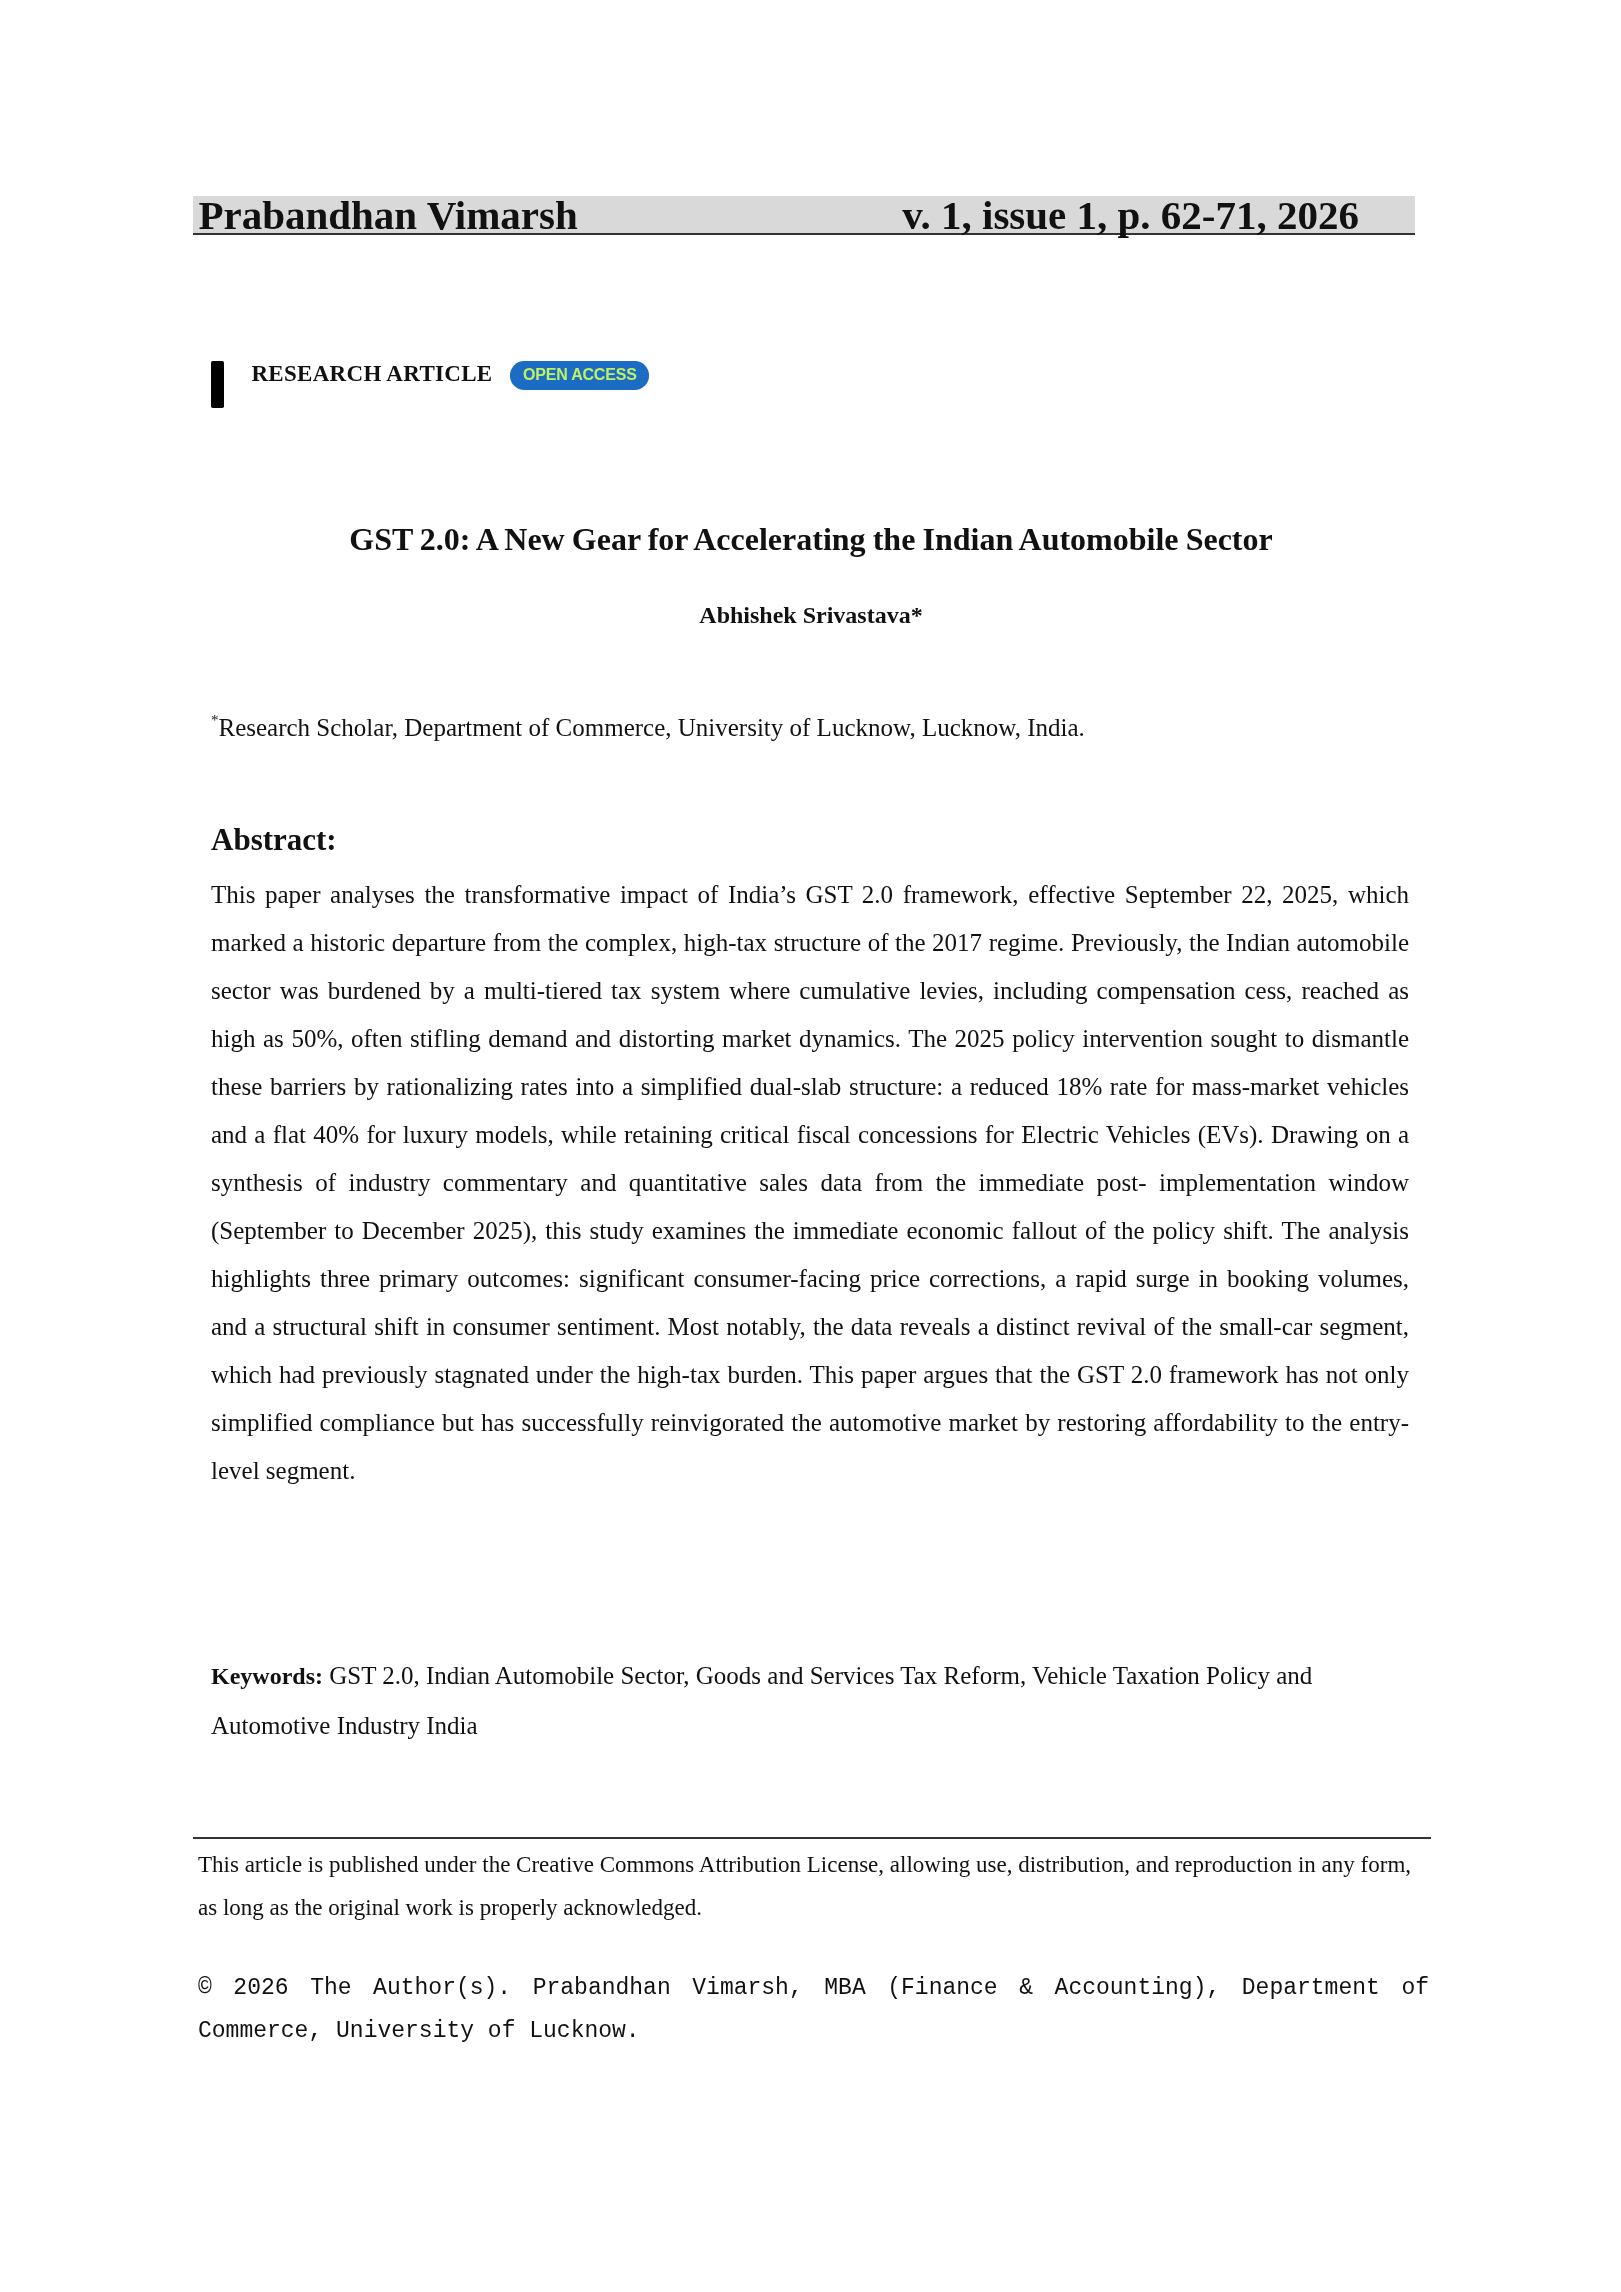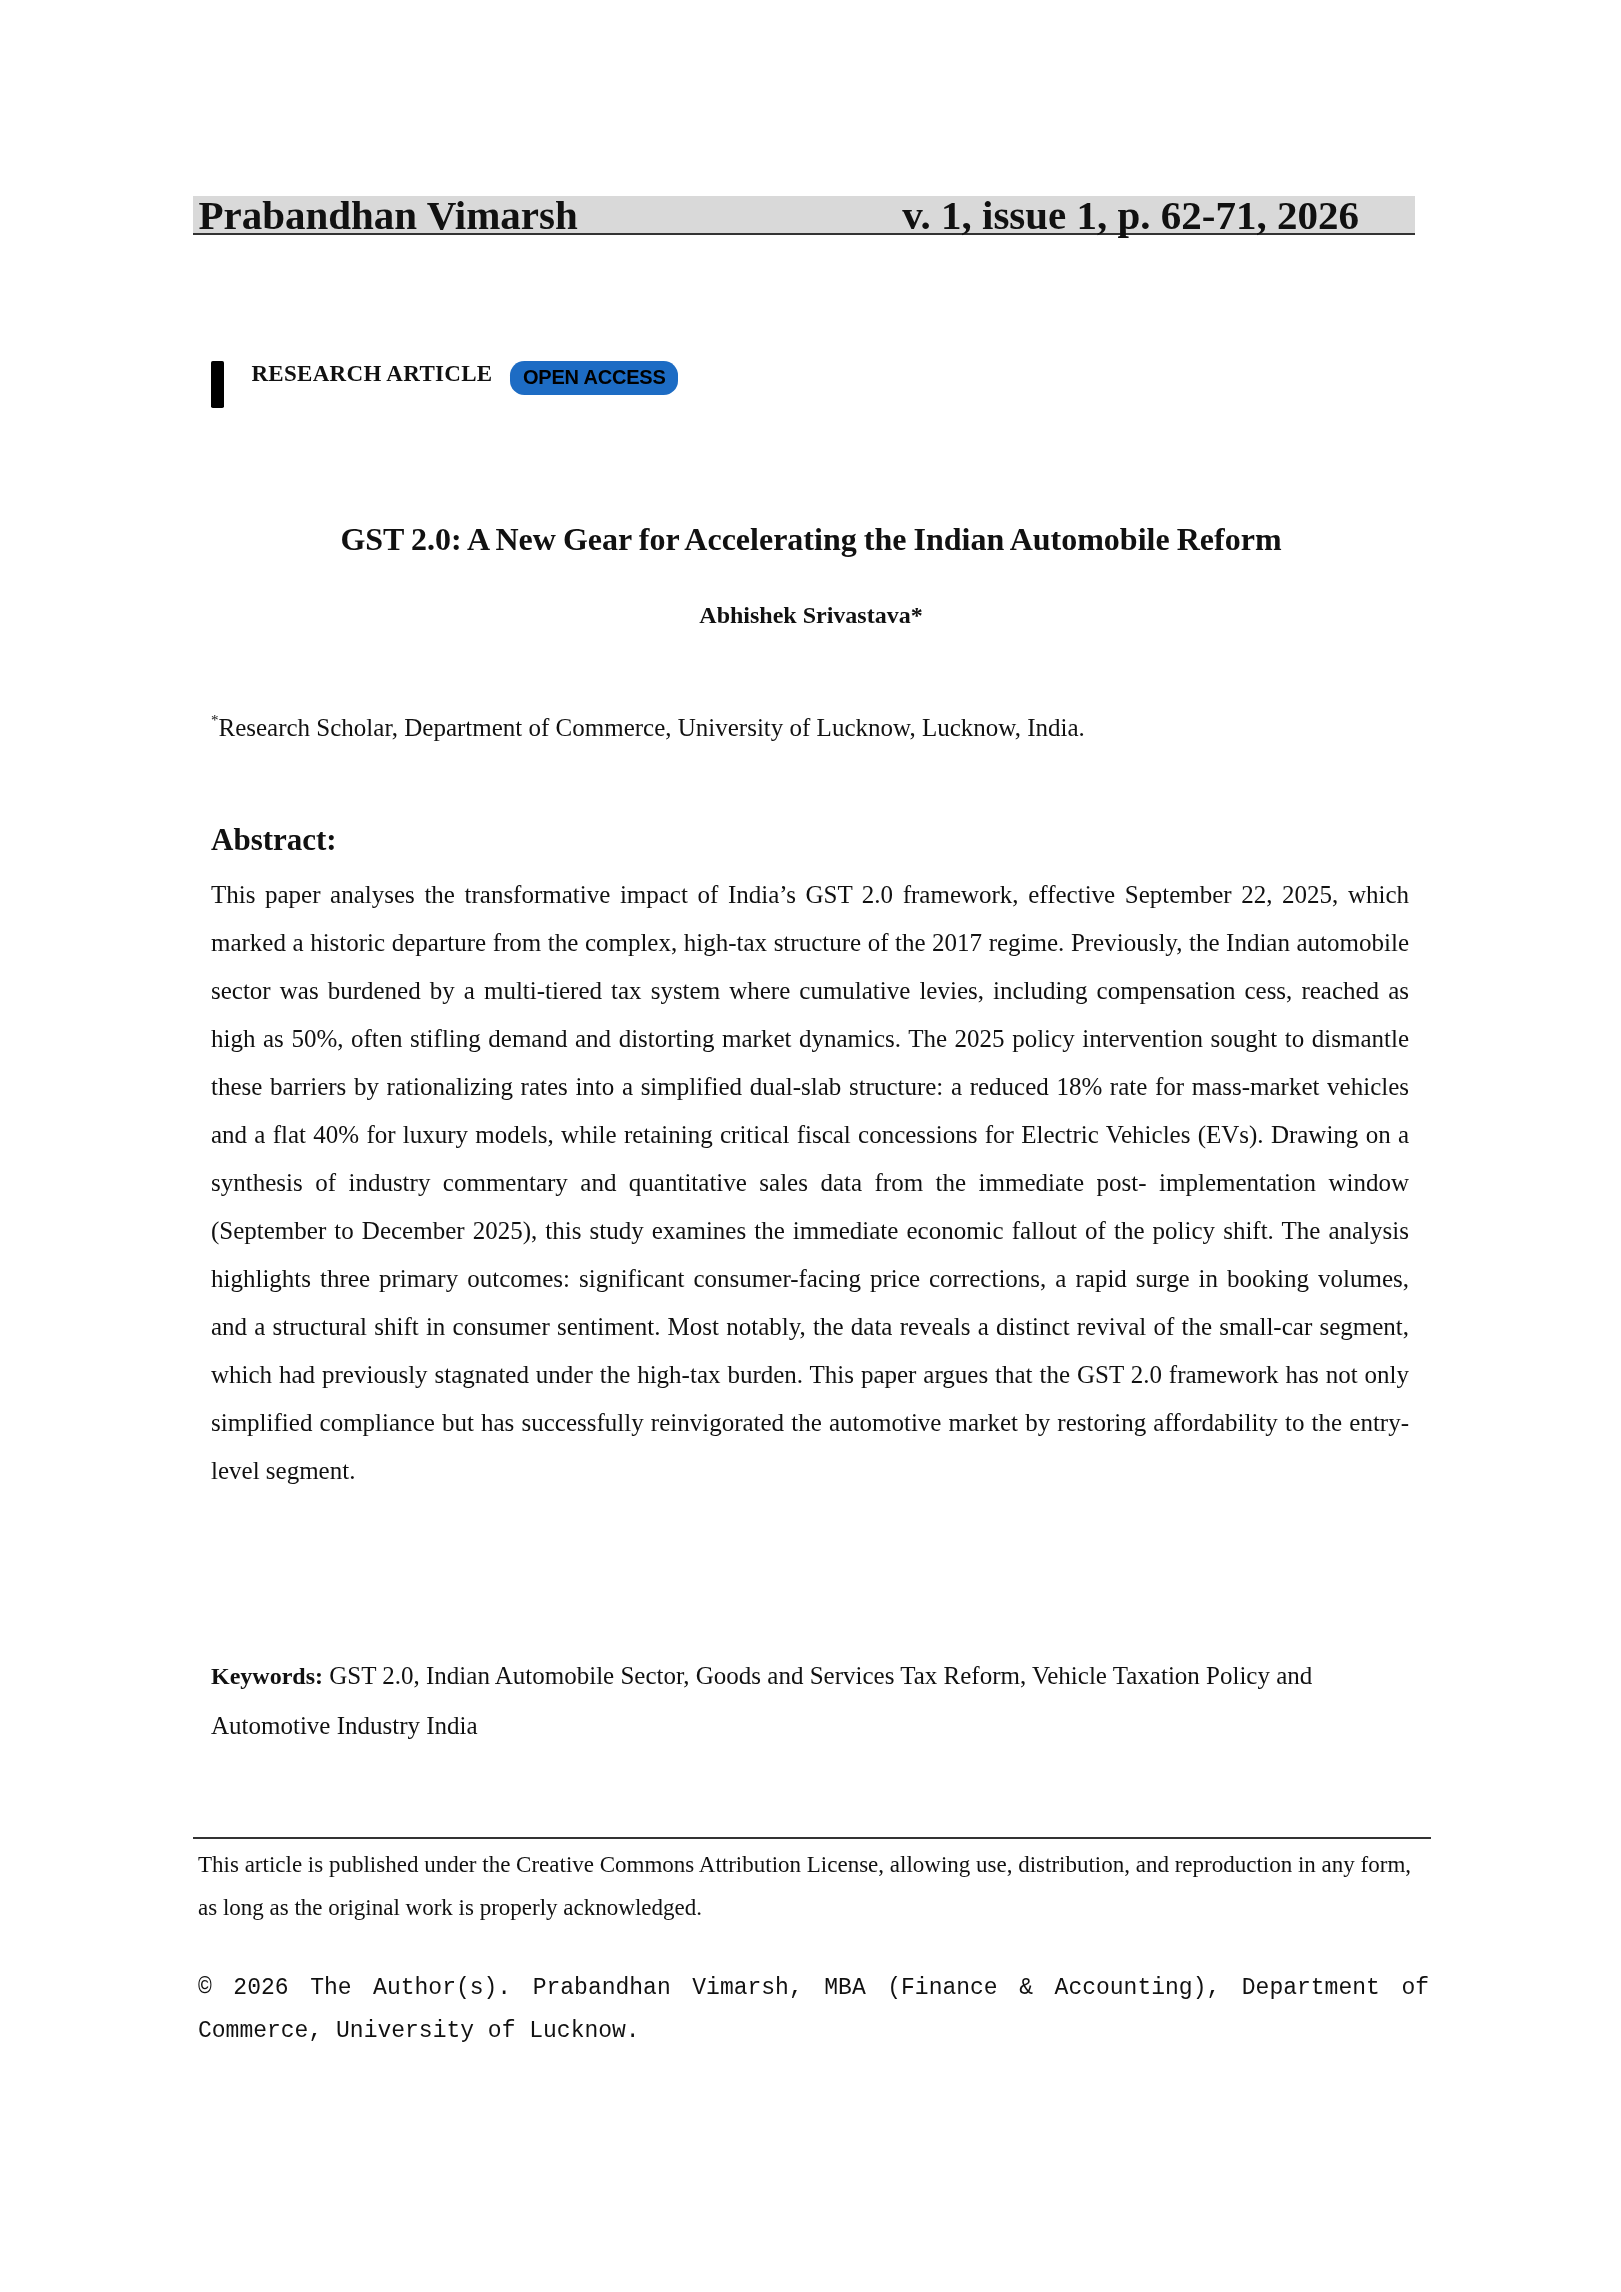--- a/index.html
+++ b/index.html
@@ -47,24 +47,24 @@
       margin-right: 27px;
     }
     .type-label {
       font-weight: bold;
       font-size: 23px;
       letter-spacing: 0.3px;
       margin-right: 18px;
     }
     .oa-badge {
       background: #1d6cc4;
-      color: #000000;
+      color: #bef264;
       font-family: "Liberation Sans", "DejaVu Sans", sans-serif;
       font-weight: bold;
-      font-size: 20px;
+      font-size: 16px;
       border-radius: 14.3px;
       padding: 5.4px 12.5px;
       letter-spacing: -0.2px;
     }
     .title {
       position: absolute;
       left: 0;
       top: 521px;
       width: 1622px;
       text-align: center;
@@ -153,21 +153,21 @@
   <span>Prabandhan Vimarsh</span>
   <span>v. 1, issue 1, p. 62-71, 2026</span>
 </header>
 
 <div class="article-type-row">
   <span class="type-bar"></span>
   <span class="type-label">RESEARCH ARTICLE</span>
   <span class="oa-badge">OPEN ACCESS</span>
 </div>
 
-<h1 class="title" style="margin:0;">GST 2.0: A New Gear for Accelerating the Indian Automobile Reform</h1>
+<h1 class="title" style="margin:0;">GST 2.0: A New Gear for Accelerating the Indian Automobile Sector</h1>
 
 <div class="author">Abhishek Srivastava*</div>
 
 <div class="affiliation"><sup>*</sup><span>Research Scholar, Department of Commerce, University of Lucknow, Lucknow, India.</span></div>
 
 <h2 class="abstract-heading" style="margin:0;">Abstract:</h2>
 
 <p class="abstract-body" style="margin:0;">This paper analyses the transformative impact of India’s GST 2.0 framework, effective September 22, 2025, which marked a historic departure from the complex, high-tax structure of the 2017 regime. Previously, the Indian automobile sector was burdened by a multi-tiered tax system where cumulative levies, including compensation cess, reached as high as 50%, often stifling demand and distorting market dynamics. The 2025 policy intervention sought to dismantle these barriers by rationalizing rates into a simplified dual-slab structure: a reduced 18% rate for mass-market vehicles and a flat 40% for luxury models, while retaining critical fiscal concessions for Electric Vehicles (EVs). Drawing on a synthesis of industry commentary and quantitative sales data from the immediate post- implementation window (September to December 2025), this study examines the immediate economic fallout of the policy shift. The analysis highlights three primary outcomes: significant consumer-facing price corrections, a rapid surge in booking volumes, and a structural shift in consumer sentiment. Most notably, the data reveals a distinct revival of the small-car segment, which had previously stagnated under the high-tax burden. This paper argues that the GST 2.0 framework has not only simplified compliance but has successfully reinvigorated the automotive market by restoring affordability to the entry-level segment.</p>
 
 <div class="keywords"><span class="kw-label">Keywords:</span> <span>GST 2.0, Indian Automobile Sector, Goods and Services Tax Reform, Vehicle Taxation Policy and Automotive Industry India</span></div>

